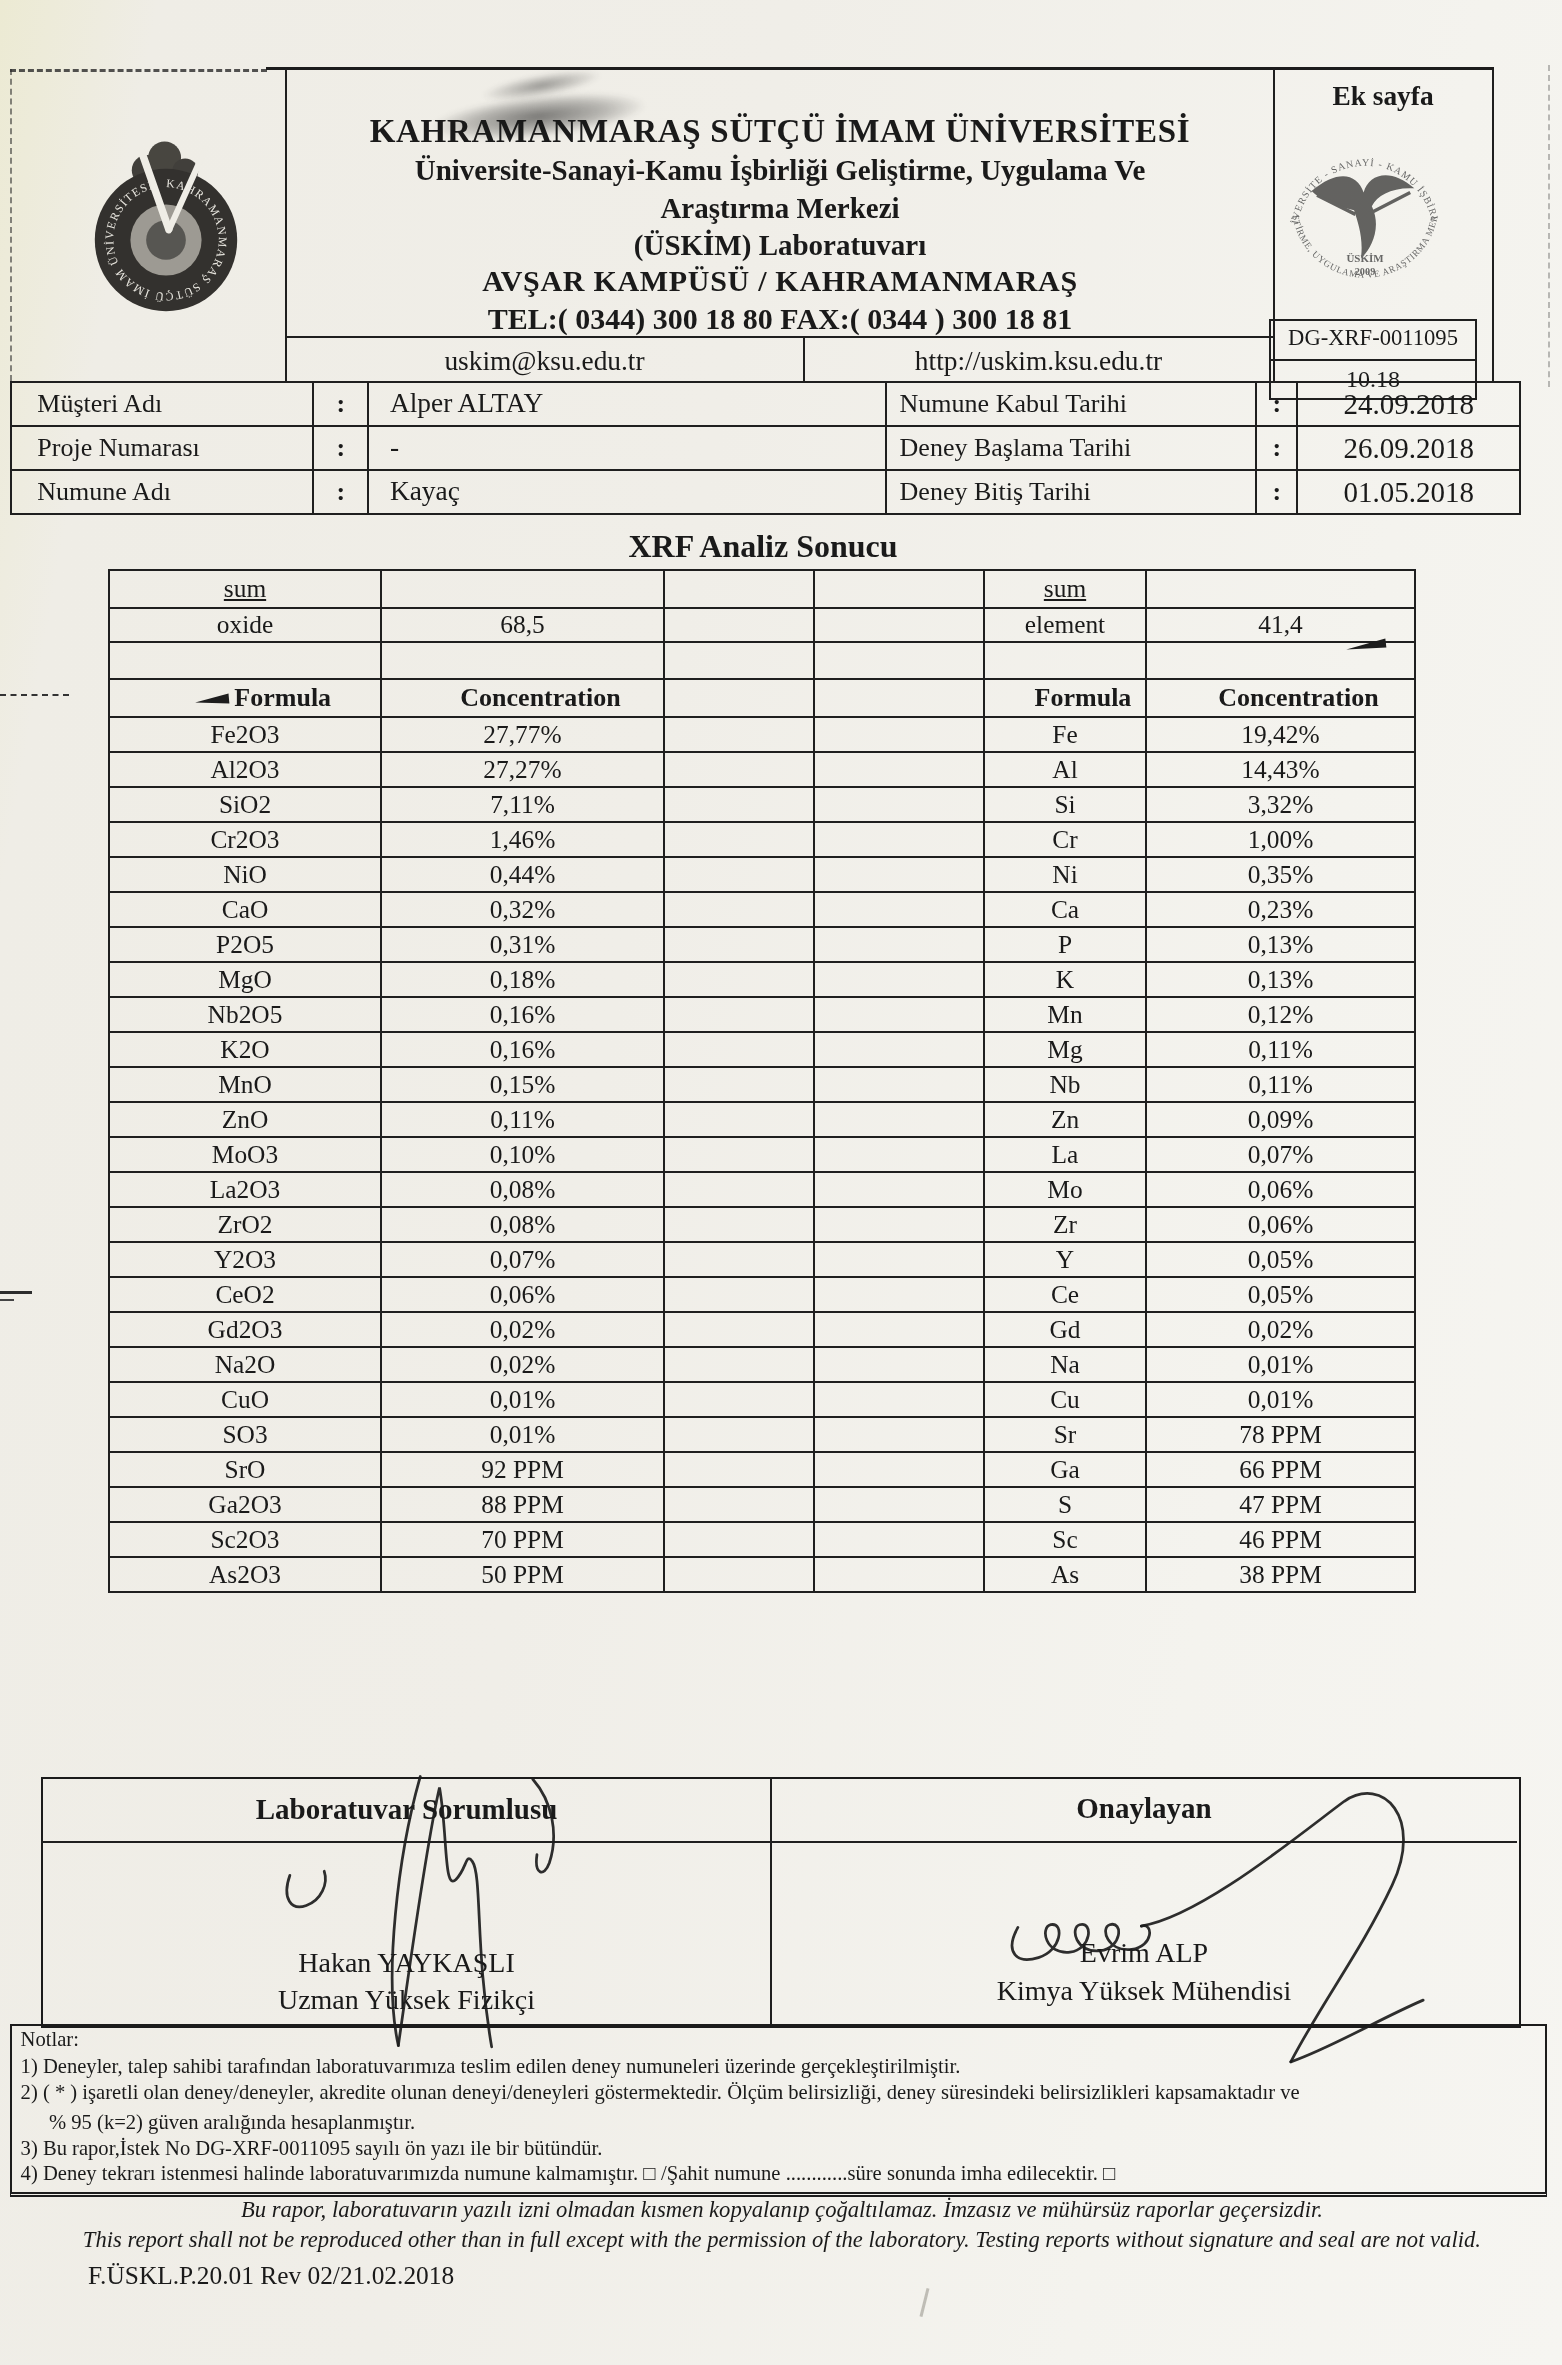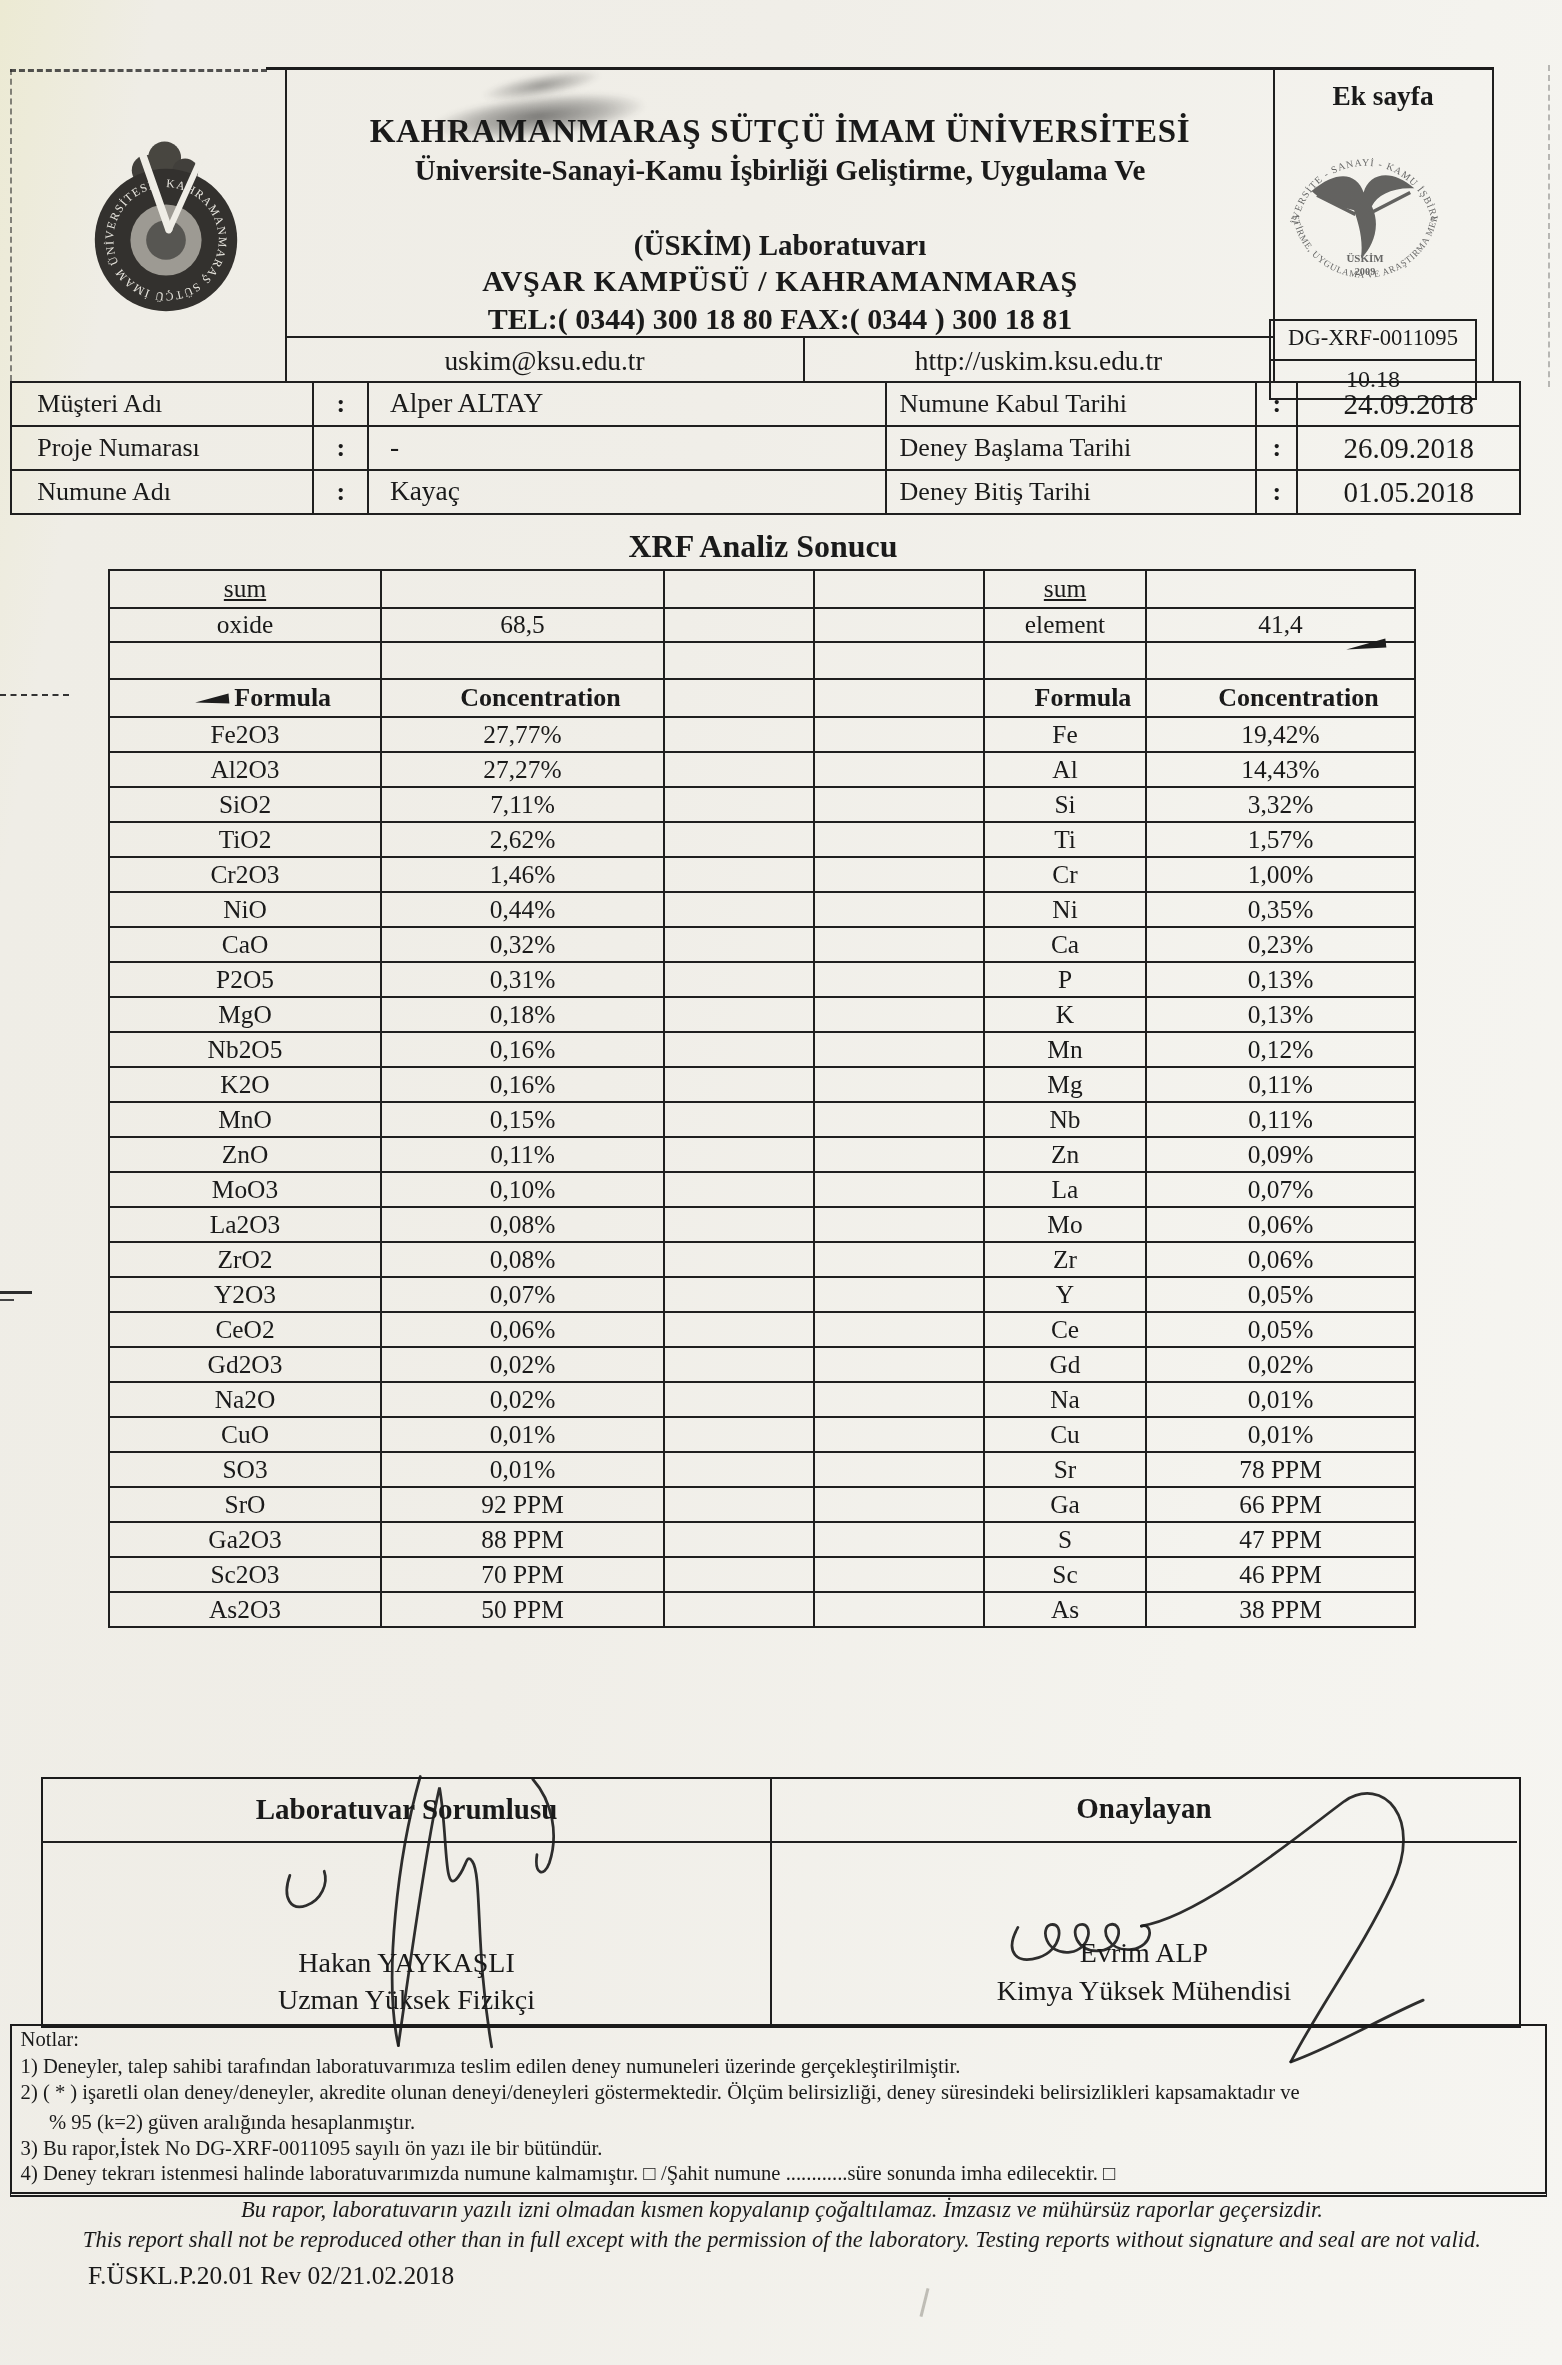--- a/index.html
+++ b/index.html
@@ -129,20 +129,21 @@
           <path id="sealring" d="M 0 -77 A 77 77 0 1 1 -0.1 -77"></path>
         </defs>
       <text font-size="17" fill="#e9e7e0" font-family="Liberation Serif, serif" letter-spacing="2">
         <textPath href="#sealring">KAHRAMANMARAŞ SÜTÇÜ İMAM ÜNİVERSİTESİ</textPath>
       </text>
     </g>
   </svg>
 
   <div class="abs hdr-line" id="uni-name">KAHRAMANMARAŞ SÜTÇÜ İMAM ÜNİVERSİTESİ</div>
   <div class="abs hdr-line" id="uni-l2">Üniversite-Sanayi-Kamu İşbirliği Geliştirme, Uygulama Ve</div>
+  <div class="abs hdr-line" id="uni-l3">Araştırma Merkezi</div>
   <div class="abs hdr-line" id="uni-l4">(ÜSKİM) Laboratuvarı</div>
   <div class="abs hdr-line" id="uni-l5">AVŞAR KAMPÜSÜ / KAHRAMANMARAŞ</div>
   <div class="abs hdr-line" id="uni-tel">TEL:( 0344) 300 18 80    FAX:( 0344 ) 300 18 81</div>
   <div class="abs" id="smudge1"></div>
   <div class="abs" id="smudge2"></div>
   <div class="abs" id="email">uskim@ksu.edu.tr</div>
   <div class="abs" id="website">http://uskim.ksu.edu.tr</div>
 
   <div class="abs" id="ek-sayfa">Ek sayfa</div>
   <svg class="abs" id="stamp" width="192" height="185" viewBox="-140 -135 280 270">
@@ -268,28 +269,20 @@
         </tr>
         <tr class="r-d">
           <td>SiO2</td>
           <td>7,11%</td>
           <td></td>
           <td></td>
           <td>Si</td>
           <td>3,32%</td>
         </tr>
         <tr class="r-d">
-          <td>TiO2</td>
-          <td>2,62%</td>
-          <td></td>
-          <td></td>
-          <td>Ti</td>
-          <td>1,57%</td>
-        </tr>
-        <tr class="r-d">
           <td>Cr2O3</td>
           <td>1,46%</td>
           <td></td>
           <td></td>
           <td>Cr</td>
           <td>1,00%</td>
         </tr>
         <tr class="r-d">
           <td>NiO</td>
           <td>0,44%</td>

